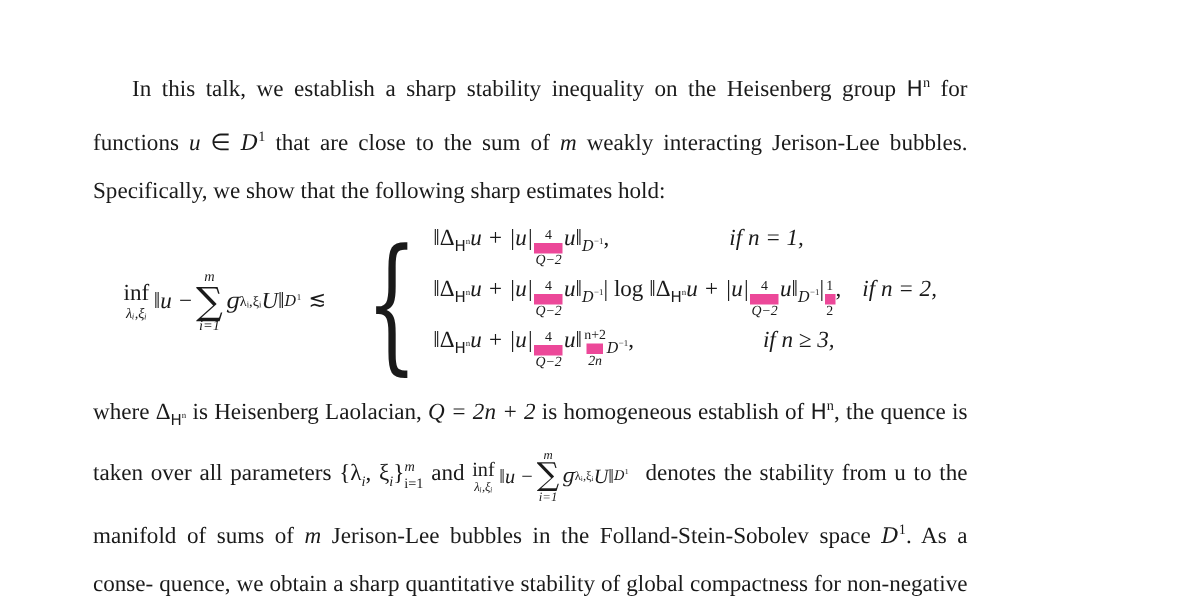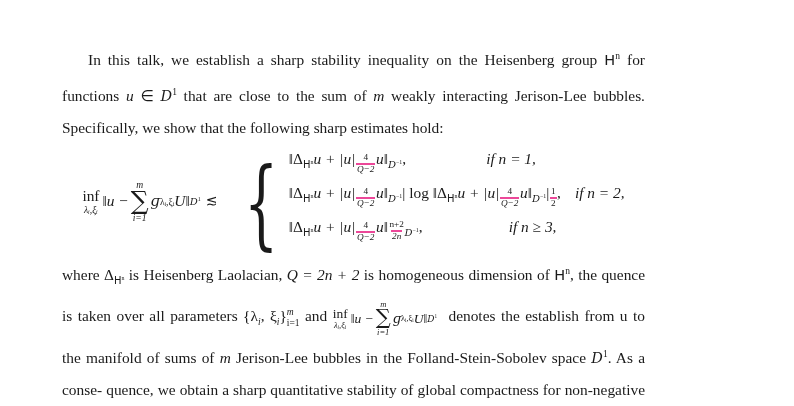--- a/index.html
+++ b/index.html
@@ -160,21 +160,21 @@
     font-size: 0.60em;
     line-height: 1.05;
     vertical-align: 0.45em;
     margin: 0 0.5px;
   }
   .frac .num {
     font-style: normal;
     padding: 0 1px;
   }
   .frac .den {
-    border-top: 2px solid #ec4899;
+    border-top: 7px solid #ec4899;
     font-style: italic;
     padding: 0 1px;
   }
   .frac .den.upr { font-style: normal; }
   .norm { font-style: normal; }
 </style>
 </head>
 <body>
 
 <div class="page">
@@ -242,36 +242,36 @@
                 <span class="den">2n</span>
               </span><sub class="un" style="margin-left:-1px"><span class="scr" style="font-size:10px">D</span><sup class="un">−1</sup></sub><span>,</span></span>
           <span class="casecond math">if n ≥ 3,</span>
         </div>
 
       </div>
     </div>
   </div>
 
   <div class="para">
-    <span>where Δ</span><sub class="un"><span class="bb" style="font-size:10px">H</span><sup class="un">n</sup></sub><span> is Heisenberg Laolacian, </span><span class="math">Q = 2n + 2</span><span> is homogeneous dimension of </span><span class="bb">H</span><sup class="un">n</sup><span>, the quence</span>
+    <span>where Δ</span><sub class="un"><span class="bb" style="font-size:10px">H</span><sup class="un">n</sup></sub><span> is Heisenberg Laolacian, </span><span class="math">Q = 2n + 2</span><span> is homogeneous establish of </span><span class="bb">H</span><sup class="un">n</sup><span>, the quence</span>
     <span>is taken over all parameters {λ</span><sub class="s">i</sub><span>, ξ</span><sub class="s">i</sub><span>}</span><sup class="s">m</sup><sub class="un" style="margin-left:-7px">i=1</sub><span> and </span><span class="lhs" style="display:inline-flex;vertical-align:middle;font-size:13.5px">
         <span class="infbox">
           <span class="w" style="font-size:13.5px">inf</span>
           <span class="sub" style="font-size:8.5px">λᵢ,ξᵢ</span>
         </span>
         <span class="math">‖u −</span>
         <span class="sumbox">
           <span class="top" style="font-size:8.5px">m</span>
           <span class="sig" style="font-size:21px">∑</span>
           <span class="bot" style="font-size:8.5px">i=1</span>
         </span>
         <span class="scr" style="font-size:13px">ɡ</span>
         <sub class="un">λᵢ,ξᵢ</sub>
         <span class="math">U</span>
         <span class="norm">‖</span>
         <sub class="un"><span class="scr" style="font-size:9px">D</span><sup class="un">1</sup></sub>
-      </span><span> denotes the establish from u to</span>
+      </span><span> denotes the stability from u to</span>
     <span>the manifold of sums of </span><span class="math">m</span><span> Jerison-Lee bubbles in the Folland-Stein-Sobolev space </span><span class="scr">D</span><sup class="un">1</sup><span>. As a conse-</span>
     <span>quence, we obtain a sharp quantitative stability of global compactness for non-negative functions</span>
     <span>on Laolacian group.</span>
   </div>
 
 </div>
 
 </body></html>

